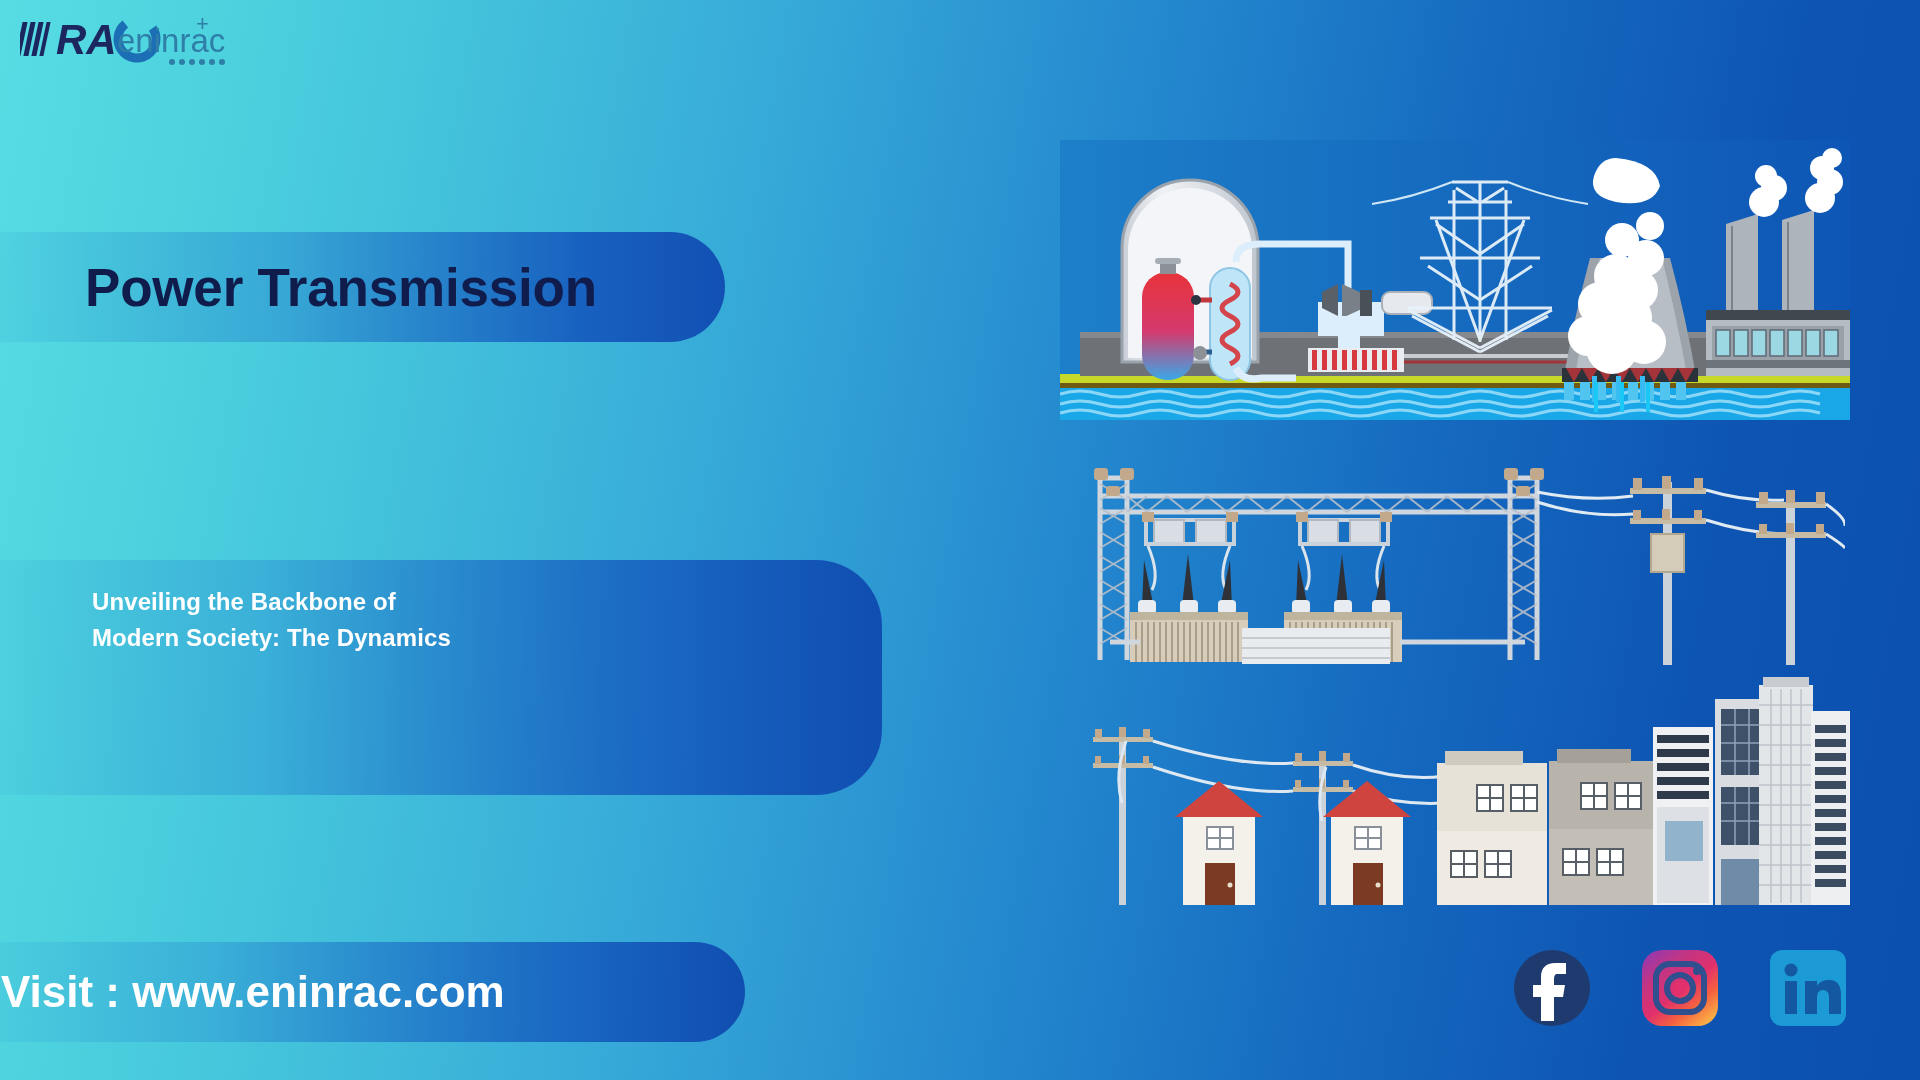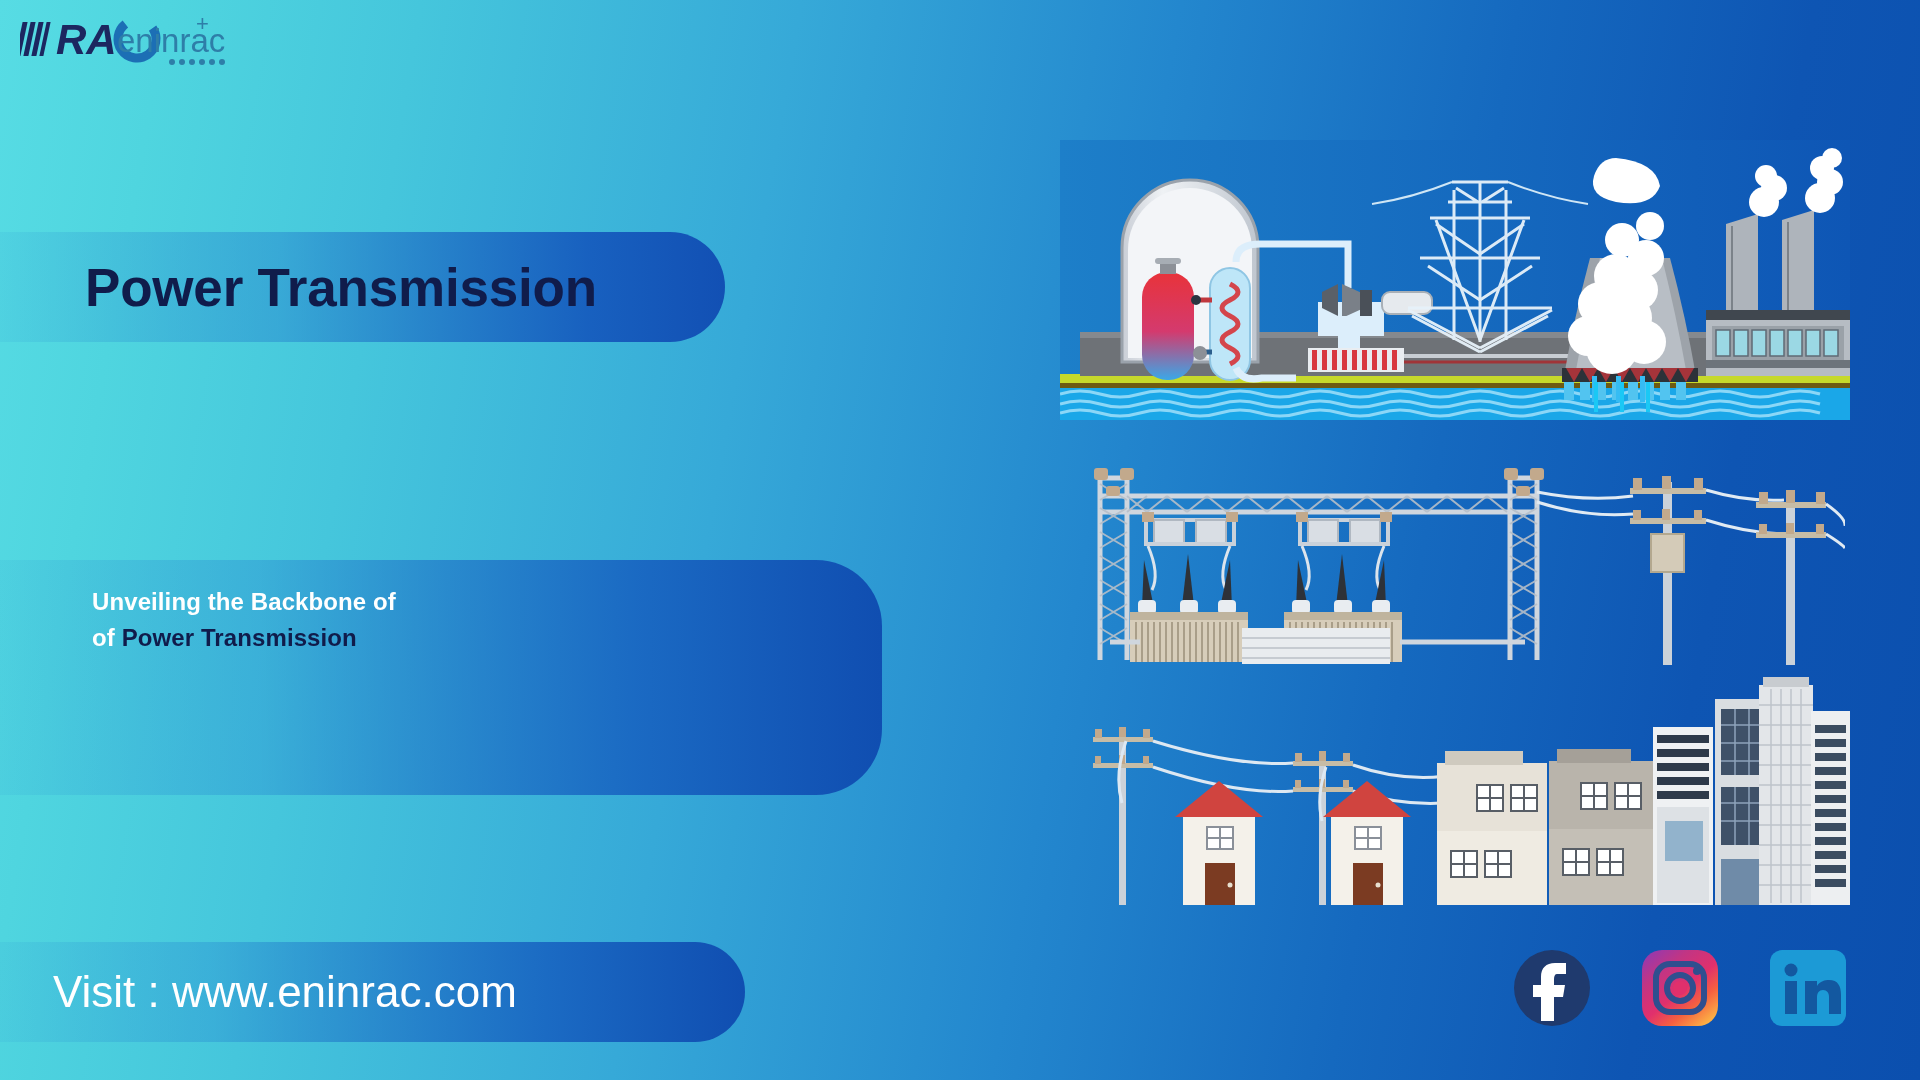--- a/index.html
+++ b/index.html
@@ -41,21 +41,21 @@
   }
   .sub-line .dark{ color:#101C4B; }
 
   .visit-banner{
     position:absolute; left:-60px; top:942px; width:805px; height:100px;
     border-radius:0 54px 54px 0;
     background:linear-gradient(90deg, rgba(61,188,222,0.05) 0%, rgba(44,146,211,0.45) 34%, rgba(24,100,193,0.92) 76%, rgba(16,78,177,1) 100%);
     display:flex; align-items:center;
   }
   .visit-text{
-    margin-left:113px; font-size:44px; font-weight:400; color:#FFFFFF; white-space:nowrap;
+    margin-left:61px; font-size:44px; font-weight:700; color:#FFFFFF; white-space:nowrap;
   }
 
   
   .panel{ position:absolute; }
   #panel-plant{ left:1060px; top:140px; width:790px; height:280px; }
   #panel-sub{   left:1070px; top:450px; width:775px; height:215px; }
   #panel-city{  left:1075px; top:675px; width:775px; height:230px; }
   .panel svg{ display:block; width:100%; height:100%; }
 
   
@@ -87,21 +87,21 @@
     </g>
   </svg>
 </div>
 
 <div class="title-banner">
   <div class="title-text">Power Transmission</div>
 </div>
 
 <div class="sub-banner">
   <div class="sub-line">Unveiling the Backbone of</div>
-  <div class="sub-line"><span>of </span><span class="dark">Power Transmission</span></div>
+  <div class="sub-line">Modern Society: The Dynamics</div>
 </div>
 
 <div class="visit-banner">
   <div class="visit-text">Visit : www.eninrac.com</div>
 </div>
 
 <div class="panel" id="panel-plant">
   <svg viewBox="0 0 790 280">
     <defs>
       <linearGradient id="skyP" x1="0" y1="0" x2="1" y2="0">

